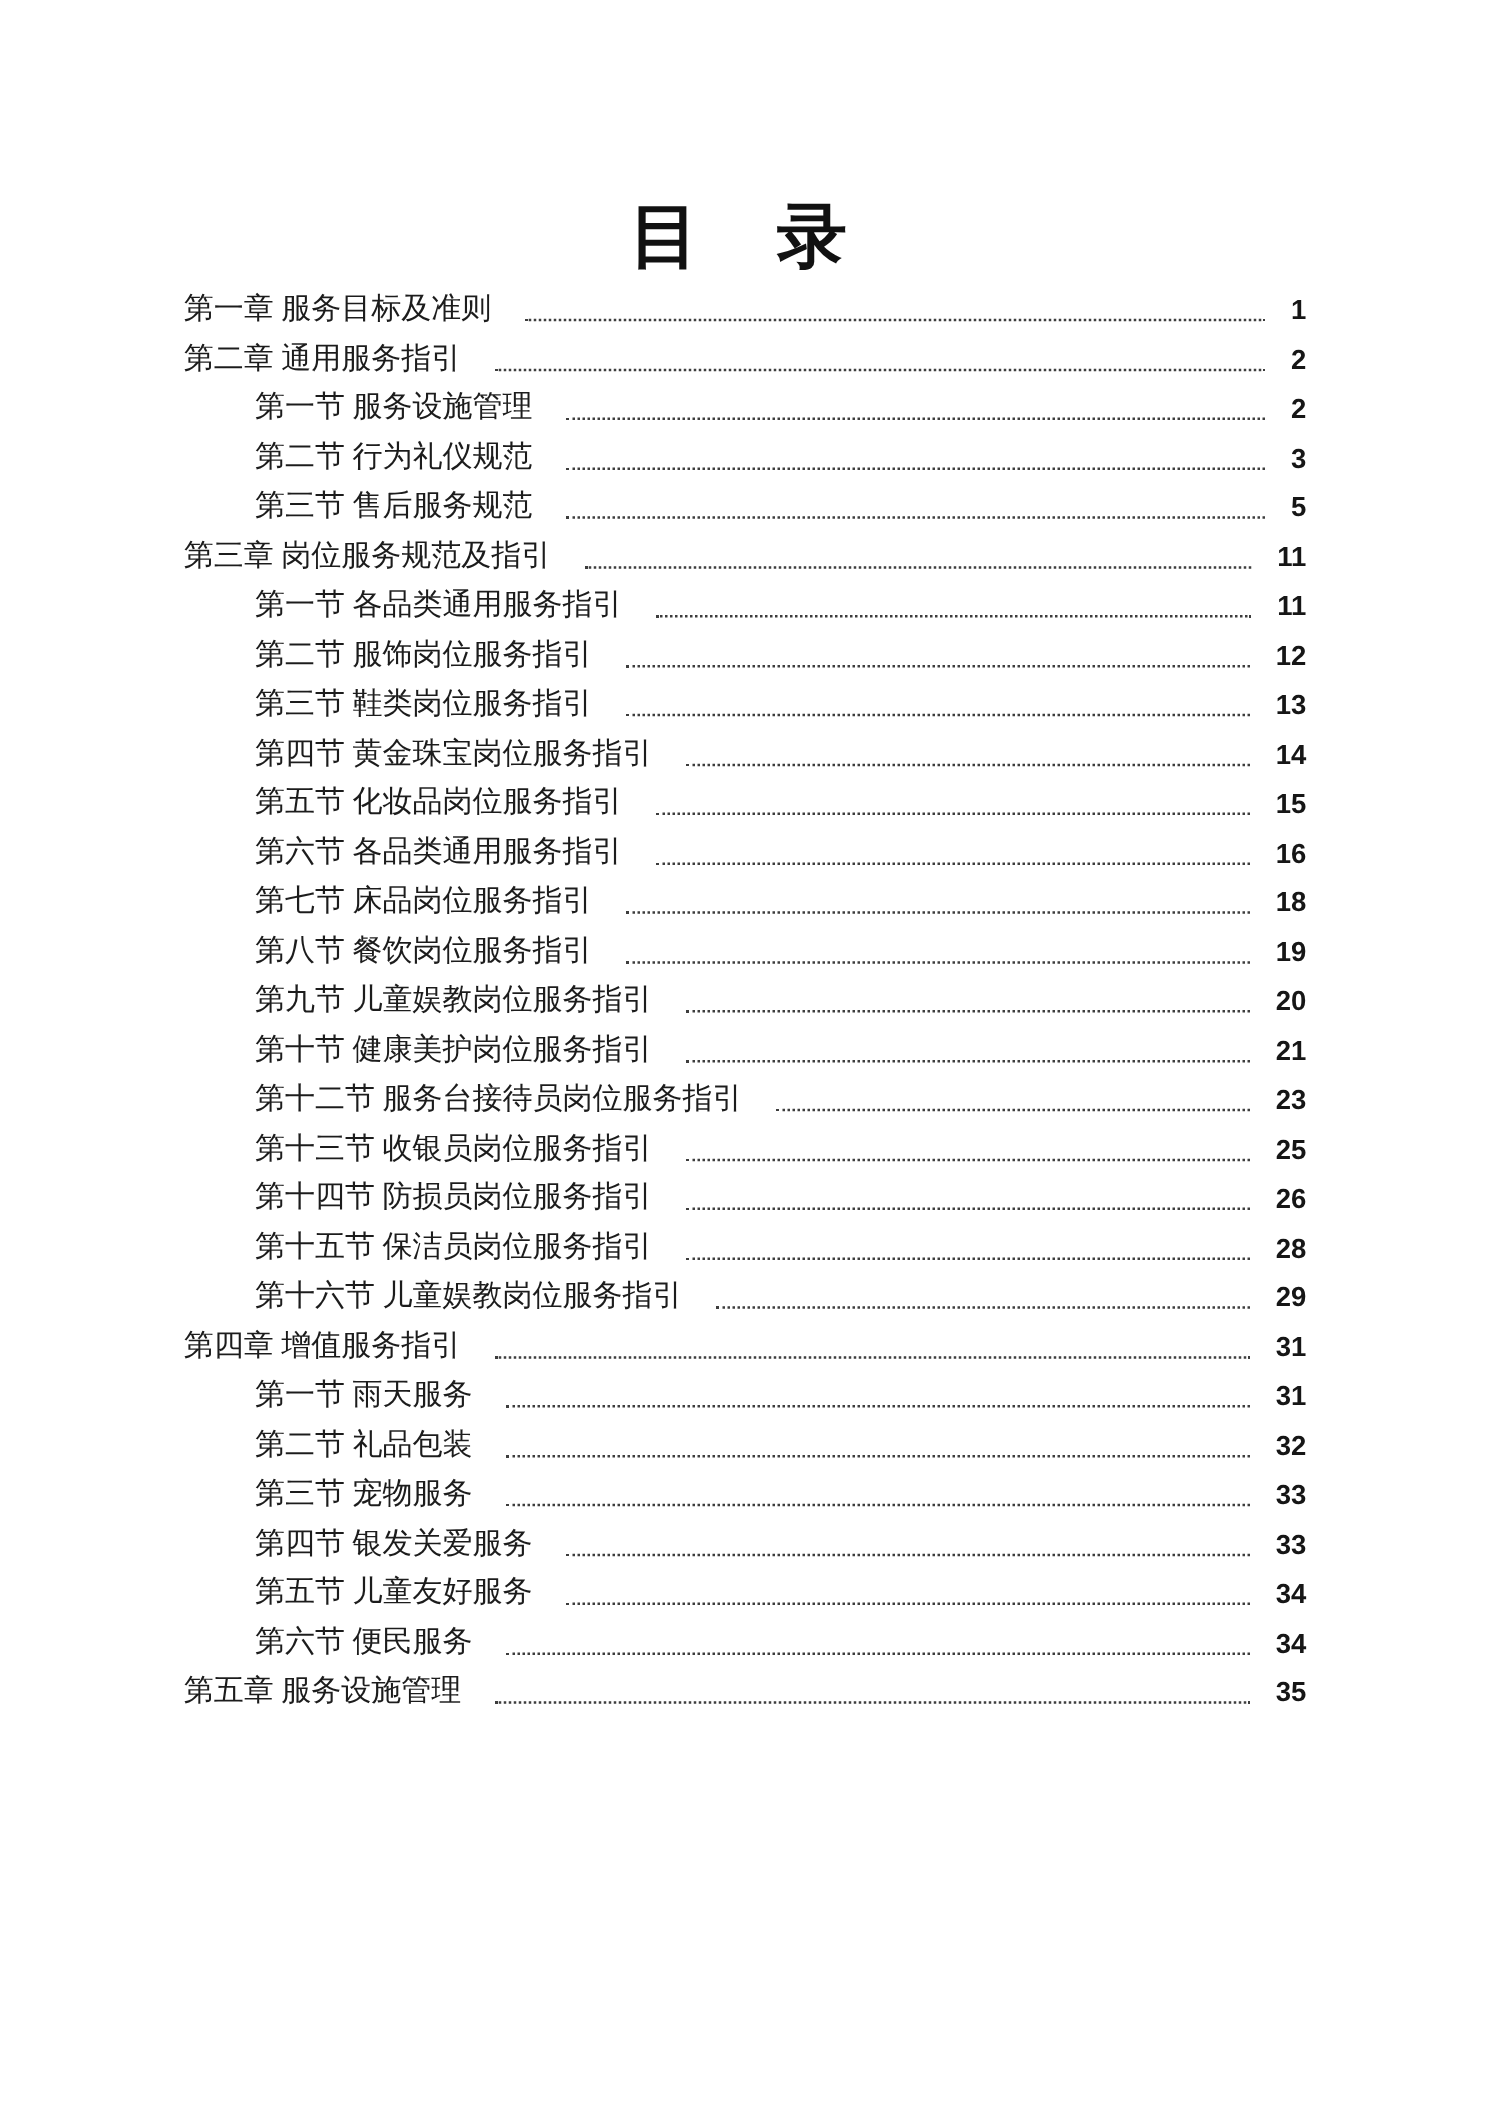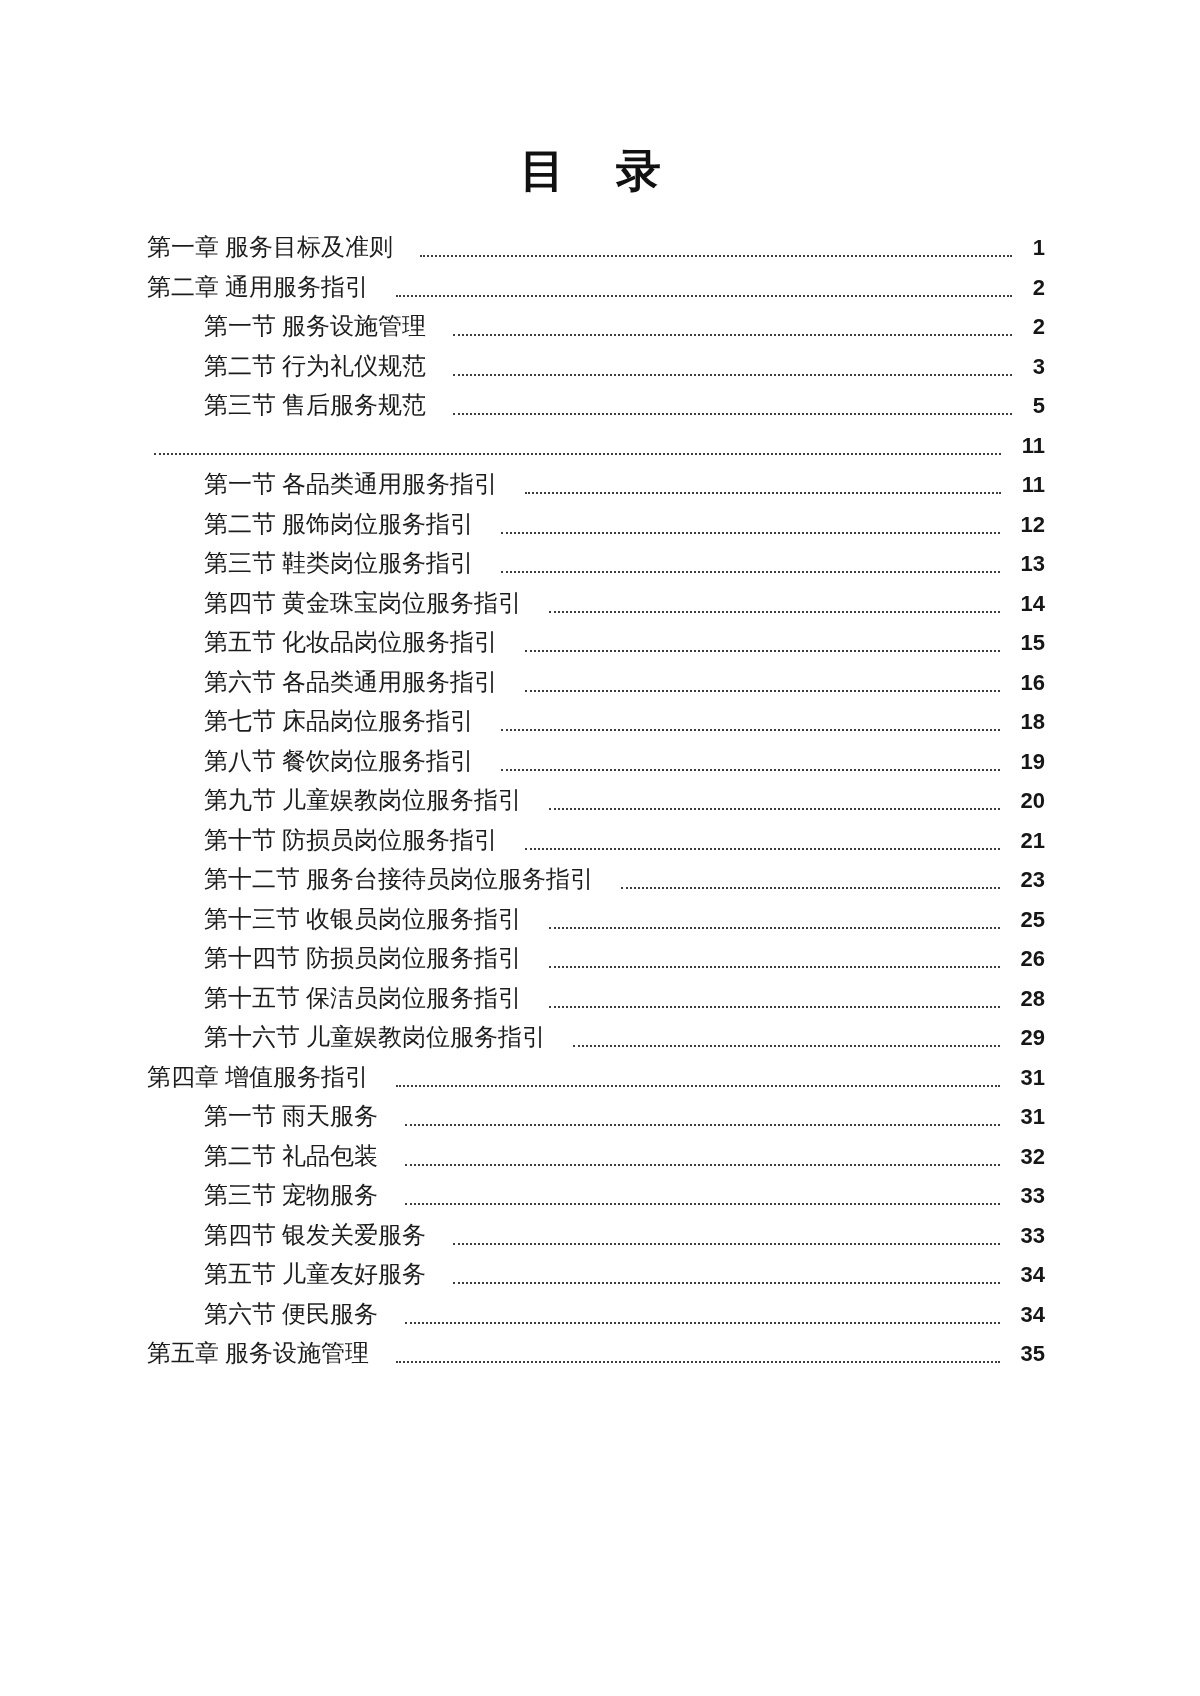--- a/index.html
+++ b/index.html
@@ -13,26 +13,26 @@
     font-family: "Liberation Serif", "DejaVu Serif", serif;
     color: #1c1c1c;
   }
   .doc-page {
     position: absolute;
     inset: 0;
     background: #ffffff;
   }
   .doc-title {
     position: absolute;
-    top: 140px;
+    top: 159px;
     left: 0;
     width: 1184px;
     margin: 0;
     text-align: center;
-    font-size: 45px;
+    font-size: 56px;
     line-height: 62px;
     font-weight: 700;
     letter-spacing: 3px;
     color: #111111;
   }
   .toc {
     position: absolute;
     top: 228px;
     left: 147px;
     width: 898px;
@@ -98,20 +98,21 @@
   </div>
 
   <div class="toc-row level-2">
     <span class="toc-label">第三节 售后服务规范</span>
     <span class="toc-dots"></span>
     <span class="toc-page">5</span>
   </div>
 
 
   <div class="toc-row level-1">
+    <span class="toc-label">第三章 岗位服务规范及指引</span>
     <span class="toc-dots"></span>
     <span class="toc-page">11</span>
   </div>
 
   <div class="toc-row level-2">
     <span class="toc-label">第一节 各品类通用服务指引</span>
     <span class="toc-dots"></span>
     <span class="toc-page">11</span>
   </div>
 
@@ -157,21 +158,21 @@
     <span class="toc-page">19</span>
   </div>
 
   <div class="toc-row level-2">
     <span class="toc-label">第九节 儿童娱教岗位服务指引</span>
     <span class="toc-dots"></span>
     <span class="toc-page">20</span>
   </div>
 
   <div class="toc-row level-2">
-    <span class="toc-label">第十节 防损员岗位服务指引</span>
+    <span class="toc-label">第十节 健康美护岗位服务指引</span>
     <span class="toc-dots"></span>
     <span class="toc-page">21</span>
   </div>
 
 
   <div class="toc-row level-2">
     <span class="toc-label">第十二节 服务台接待员岗位服务指引</span>
     <span class="toc-dots"></span>
     <span class="toc-page">23</span>
   </div>

